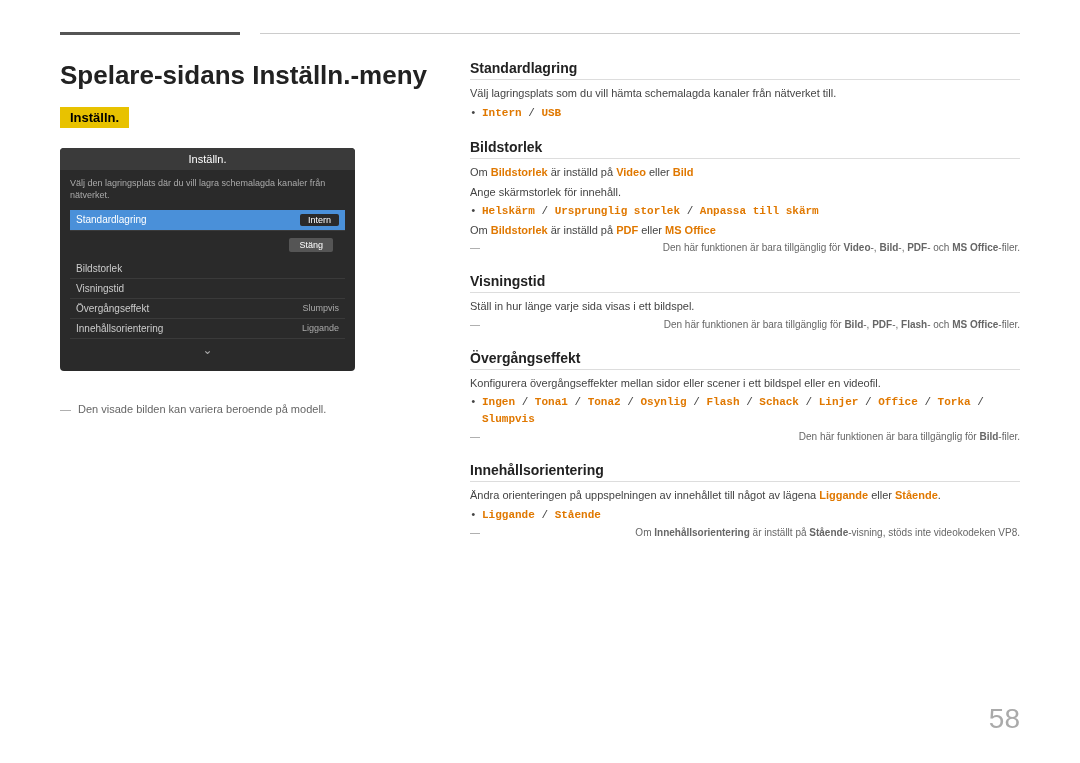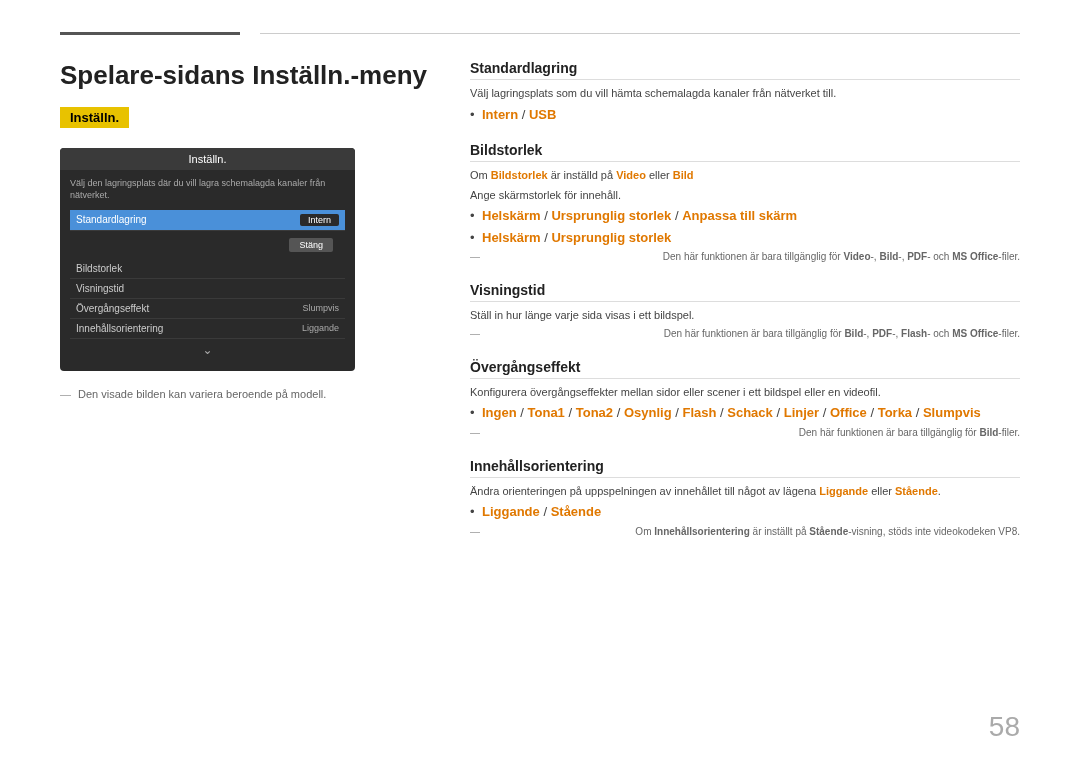--- a/index.html
+++ b/index.html
@@ -140,21 +140,21 @@
     .chevron-row {
       text-align: center;
       color: #aaaaaa;
       font-size: 12px;
       padding: 4px 0 6px 0;
     }
 
     .note-text {
       font-size: 11px;
       color: #666666;
-      margin-top: 16px;
+      margin-top: 31px;
       line-height: 1.4;
     }
     .note-dash {
       color: #999999;
       margin-right: 4px;
     }
 
     
     .right-col {
       position: absolute;
@@ -177,26 +177,27 @@
     }
 
     .section-text {
       font-size: 11px;
       color: #444444;
       line-height: 1.5;
       margin-bottom: 3px;
     }
 
     .bullet-item {
-      font-size: 13px;
+      font-size: 11px;
       color: #444444;
       line-height: 1.5;
       padding-left: 12px;
       position: relative;
       margin-bottom: 2px;
+      font-family: Liberation Mono, monospace;
     }
     .bullet-item::before {
       content: '•';
       position: absolute;
       left: 0;
       color: #444444;
     }
 
     .link-orange {
       color: #e07800;
@@ -215,21 +216,21 @@
     .note-line::before {
       content: '—';
       position: absolute;
       left: 0;
       color: #999999;
     }
 
     
     .page-number {
       position: absolute;
-      bottom: 20px;
+      bottom: 28px;
       right: 60px;
       font-size: 28px;
       color: #aaaaaa;
       font-weight: normal;
     }
   </style>
 </head>
 <body>
 
 <div class="page-container">
@@ -299,25 +300,21 @@
       <div class="section-title">Bildstorlek</div>
       <p class="section-text">Om <span class="link-orange">Bildstorlek</span> är inställd på <span class="link-orange">Video</span> eller <span class="link-orange">Bild</span></p>
       <p class="section-text">Ange skärmstorlek för innehåll.</p>
       <div class="bullet-item">
         <span class="link-orange">Helskärm</span>
         <span> / </span>
         <span class="link-orange">Ursprunglig storlek</span>
         <span> / </span>
         <span class="link-orange">Anpassa till skärm</span>
       </div>
-      <div class="bullet-item">
-        <span class="link-orange">Helskärm</span>
-        <span> / </span>
-        <span class="link-orange">Ursprunglig storlek</span>
-      </div>
+      <p class="section-text">Om <span class="link-orange">Bildstorlek</span> är inställd på <span class="link-orange">PDF</span> eller <span class="link-orange">MS Office</span></p>
       <div class="note-line">Den här funktionen är bara tillgänglig för <strong>Video</strong>-, <strong>Bild</strong>-, <strong>PDF</strong>- och <strong>MS Office</strong>-filer.</div>
     </div>
 
     <div class="section">
       <div class="section-title">Visningstid</div>
       <p class="section-text">Ställ in hur länge varje sida visas i ett bildspel.</p>
       <div class="note-line">Den här funktionen är bara tillgänglig för <strong>Bild</strong>-, <strong>PDF</strong>-, <strong>Flash</strong>- och <strong>MS Office</strong>-filer.</div>
     </div>
 
     <div class="section">

